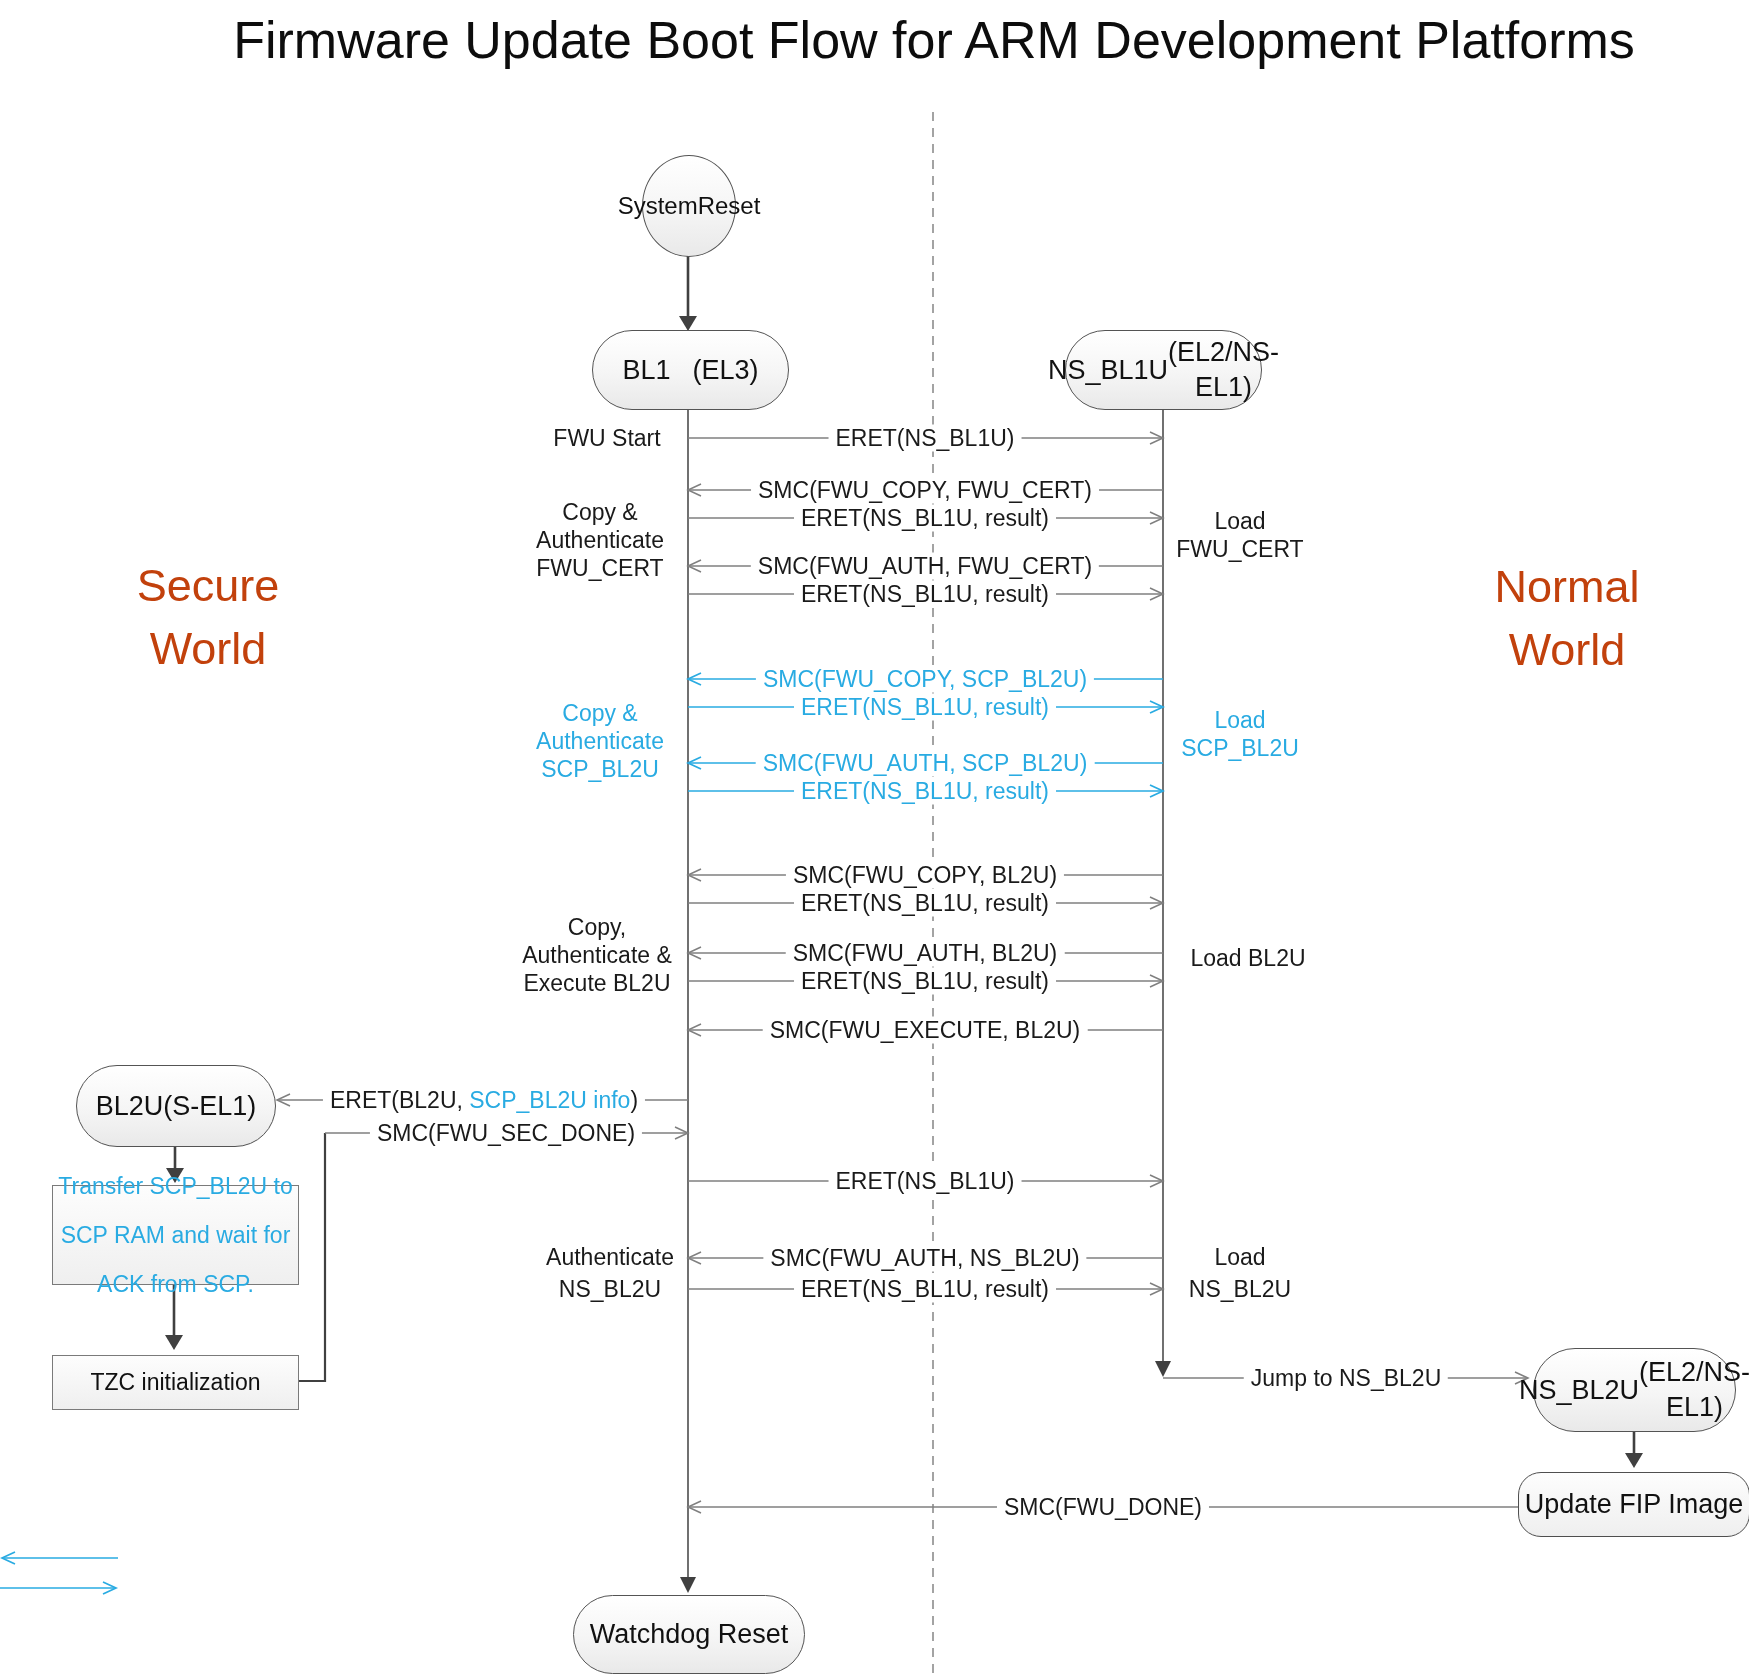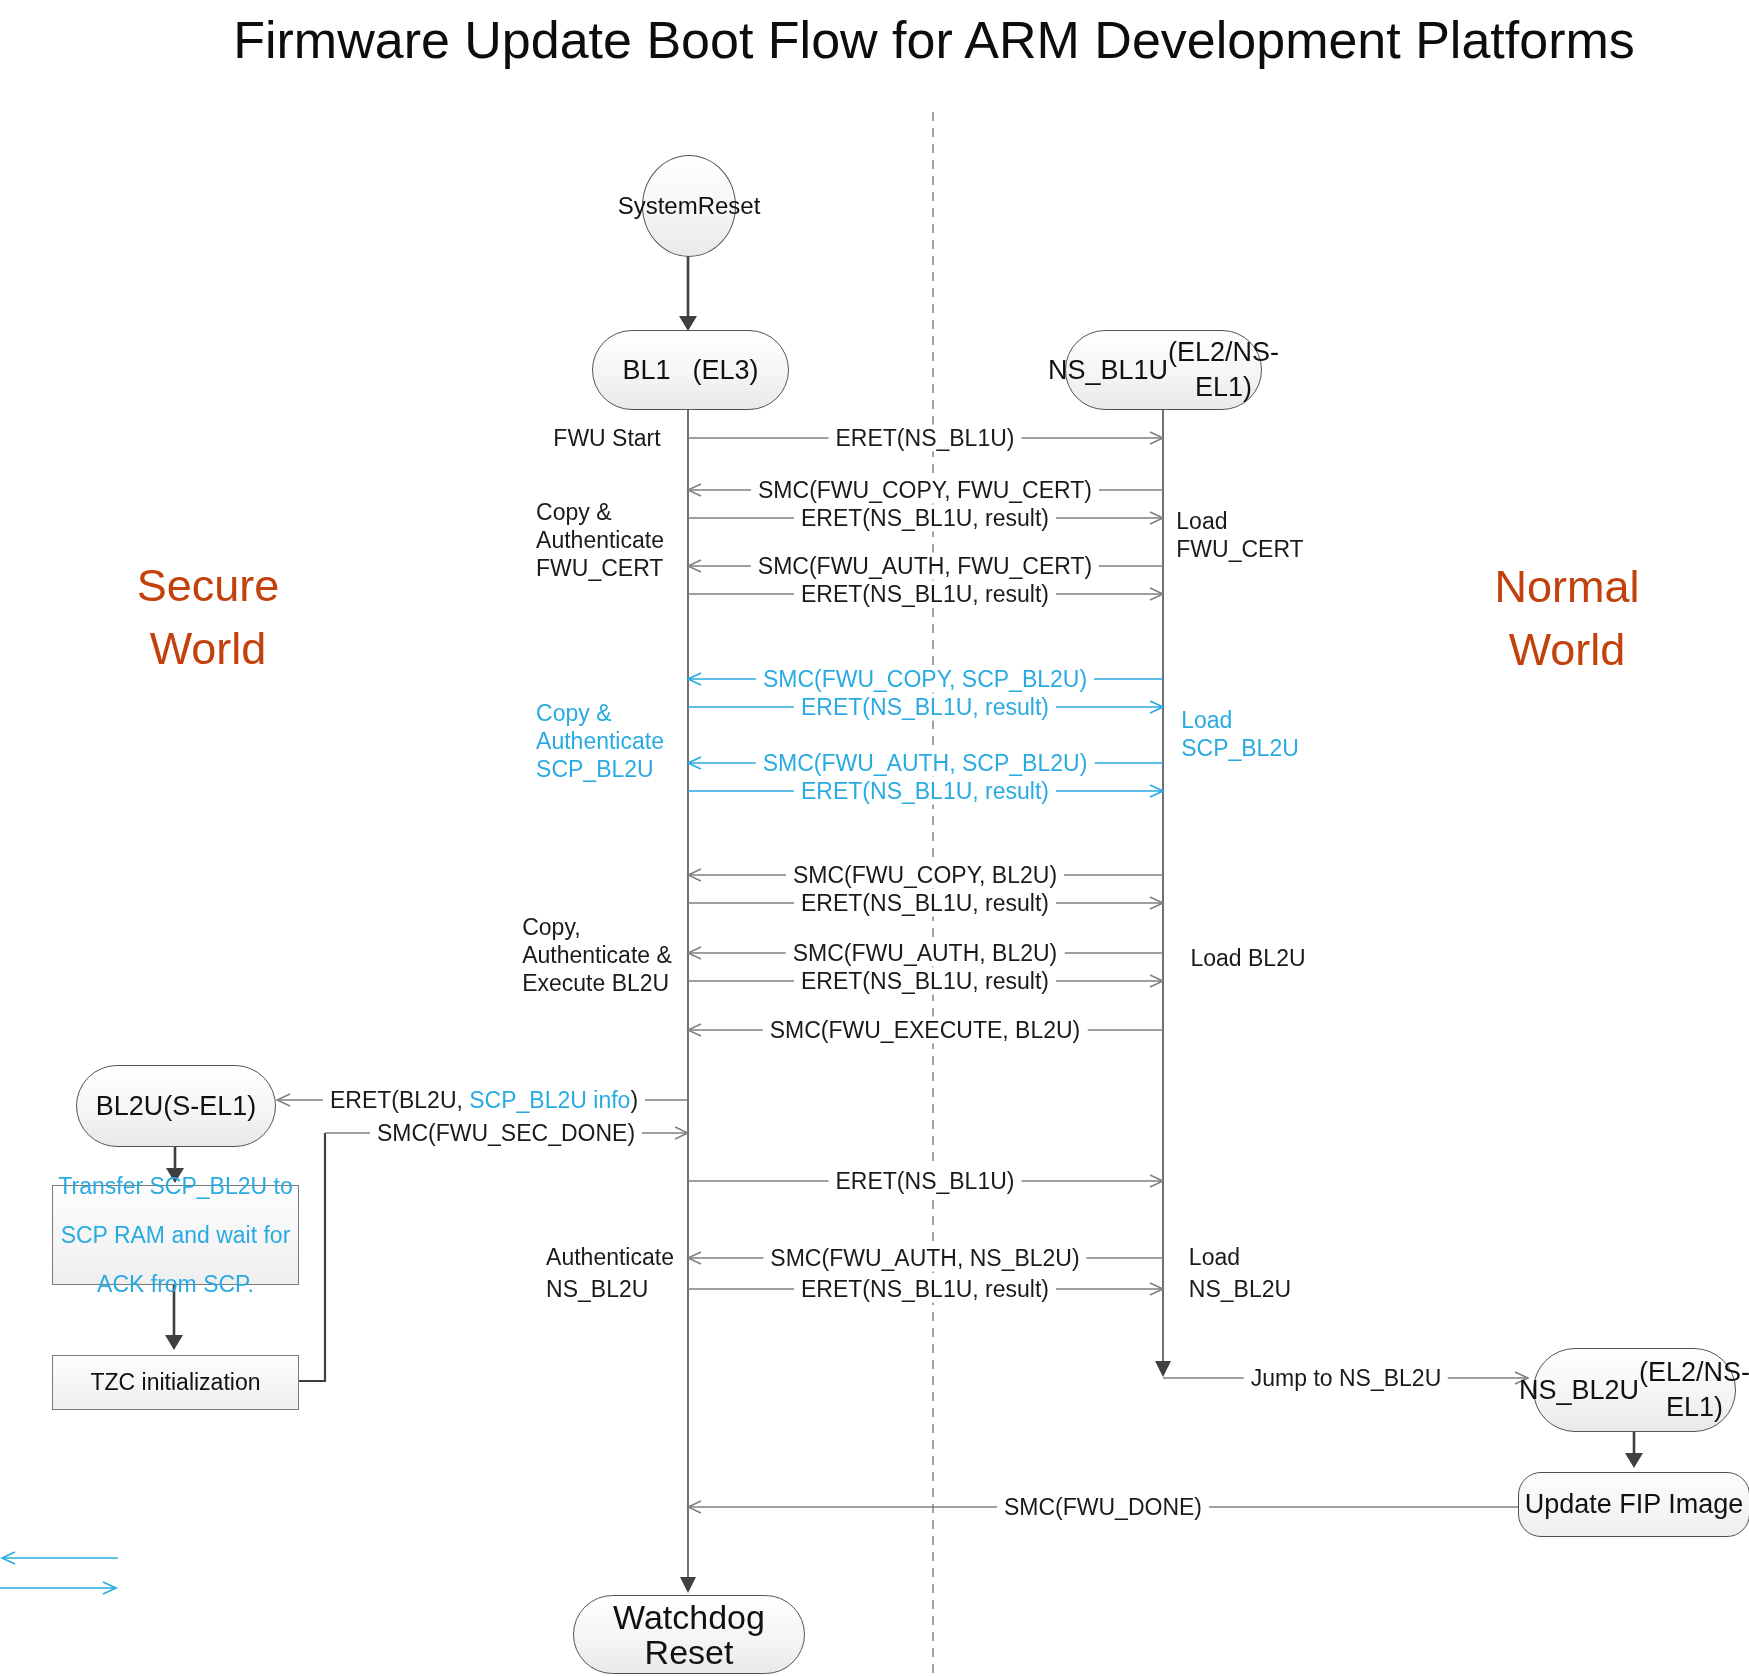--- a/index.html
+++ b/index.html
@@ -11,21 +11,21 @@
            border:1.5px solid #545454;border-radius:42px;display:flex;flex-direction:row;
            justify-content:center;align-items:center;font-size:27px;line-height:35px;text-align:center;}
   .ellipse{border-radius:50%;font-size:24px;line-height:30px;}
   .rect{position:absolute;background:linear-gradient(180deg,#fdfdfd 0%,#efefef 100%);
         border:1.4px solid #7a7a7a;display:flex;flex-direction:column;justify-content:center;
         align-items:center;font-size:23px;line-height:33px;text-align:center;gap:16px;}
   .rect.dark{border-color:#4f4f4f;font-size:27px;border-radius:23px;}
   .msg{position:absolute;transform:translate(-50%,-50%);background:#fff;padding:0 7px;
        font-size:23px;white-space:nowrap;color:#1a1a1a;}
   .side{position:absolute;transform:translate(-50%,-50%);font-size:23px;line-height:28px;
-        text-align:left;white-space:nowrap;color:#1a1a1a;}
+        text-align:center;white-space:nowrap;color:#1a1a1a;}
   .side.wide{line-height:32px;}
   .hl{color:#29ABE2;}
   .ln{display:block;}
   .legend-text{position:absolute;transform:translate(-50%,-50%);font-size:23px;line-height:26px;
         text-align:center;white-space:nowrap;}
 </style>
 </head>
 <body>
 
 <div id="canvas">
@@ -155,21 +155,21 @@
   </div>
 
   <div class="rect" style="left:52px;top:1355px;width:245px;height:53px;">
     <span class="ln">TZC initialization</span>
   </div>
 
   <div class="rect dark" style="left:1518px;top:1472px;width:230px;height:63px;">
     <span class="ln">Update FIP Image</span>
   </div>
 
-  <div class="stadium" style="left:573px;top:1595px;width:230px;height:77px;font-size:34px;">
+  <div class="stadium" style="left:573px;top:1595px;width:230px;height:77px;font-size:27px;">
     <span class="ln">Watchdog Reset</span>
   </div>
 
   <div class="msg" style="left:925px;top:438px;">ERET(NS_BL1U)</div>
   <div class="msg" style="left:925px;top:490px;">SMC(FWU_COPY, FWU_CERT)</div>
   <div class="msg" style="left:925px;top:518px;">ERET(NS_BL1U, result)</div>
   <div class="msg" style="left:925px;top:566px;">SMC(FWU_AUTH, FWU_CERT)</div>
   <div class="msg" style="left:925px;top:594px;">ERET(NS_BL1U, result)</div>
   <div class="msg hl" style="left:925px;top:679px;">SMC(FWU_COPY, SCP_BL2U)</div>
   <div class="msg hl" style="left:925px;top:707px;">ERET(NS_BL1U, result)</div>

